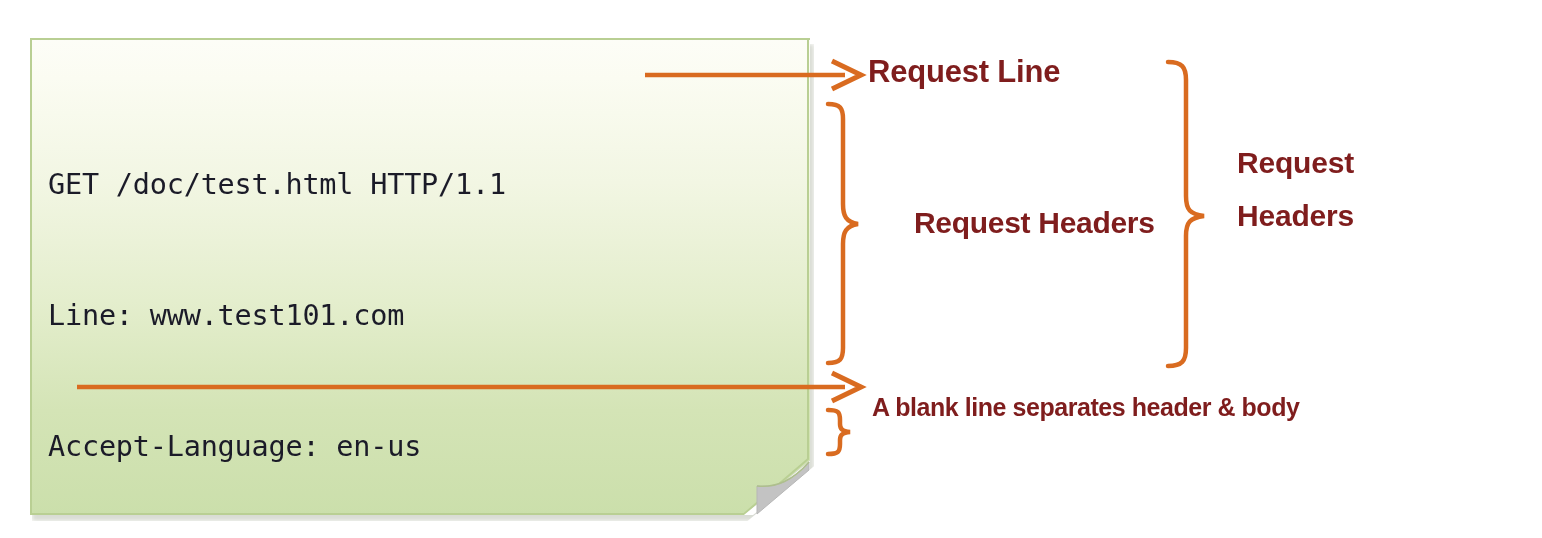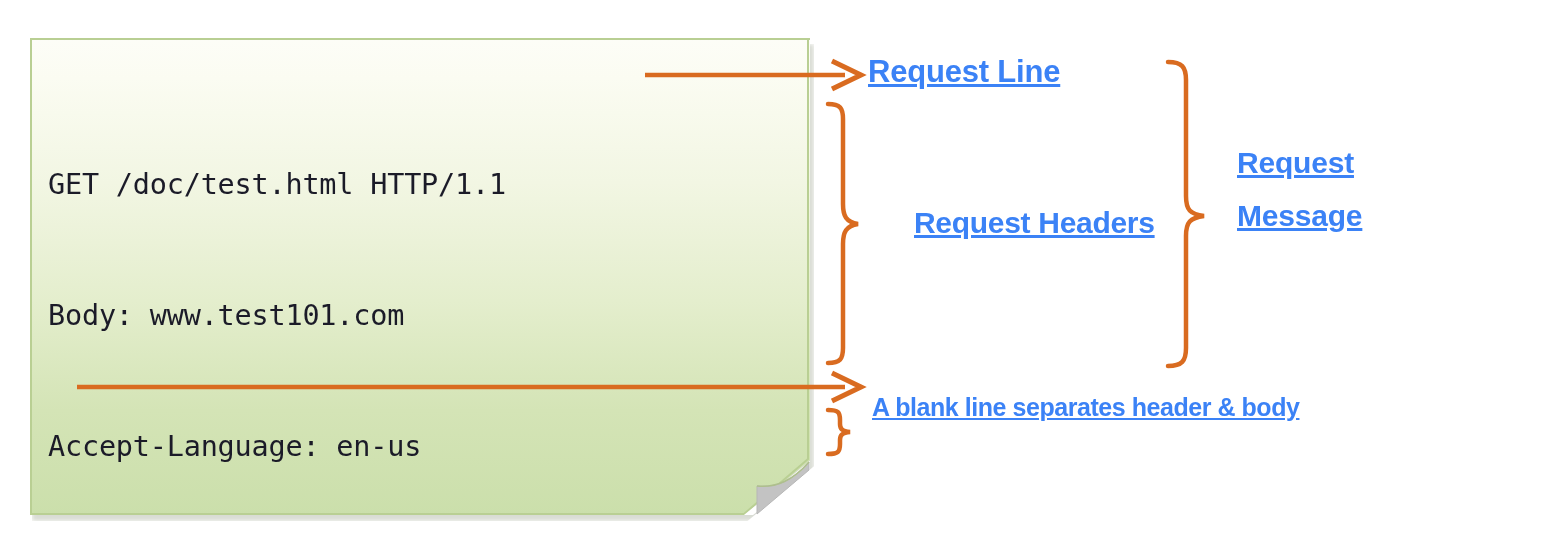--- a/index.html
+++ b/index.html
@@ -79,25 +79,24 @@
     white-space: pre;
     letter-spacing: -0.2px;
   }
   #request-text .line { display: block; height: 43.6px; }
   #request-text .line.bold { font-weight: normal; margin-top: 24px; }
 
   
   .annot {
     position: absolute;
     z-index: 6;
-    color: #3b82f6;
+    color: #7f1d1d;
     font-family: "Liberation Sans", sans-serif;
     font-weight: bold;
     white-space: nowrap;
-    text-decoration: underline;
   }
   #label-request-line {
     left: 868px;
     top: 54px;
     font-size: 31px;
     letter-spacing: -0.2px;
   }
   #label-request-headers {
     left: 878px;
     top: 206px;
@@ -105,21 +104,21 @@
     letter-spacing: -0.3px;
     margin-left: 36px;
   }
   #label-rmh {
     left: 1237px;
     top: 136px;
     font-size: 30px;
     line-height: 53px;
     letter-spacing: -0.2px;
   }
-  #label-rmh span { display: block; }
+  #label-rmh span { display: block; text-align: right; }
   #label-blank-line {
     left: 872px;
     top: 393px;
     font-size: 25px;
     letter-spacing: -0.45px;
   }
   #label-rmb {
     left: 872px;
     top: 411px;
     font-size: 29px;
@@ -150,21 +149,21 @@
   </svg>
 
   <svg id="note-fold" viewBox="0 0 68 56">
     <path d="M 67 1 L 67 10 L 10 55 L 1 55 Z" fill="#ffffff" stroke="none"></path>
     <path d="M 66 2 C 50 20 34 28 14 26 L 14 54 L 66 10 Z" fill="#c3c3c3" stroke="#b7b7b7" stroke-width="1"></path>
     <path d="M 14 26 C 34 28 50 20 66 2" fill="none" stroke="#aebf8c" stroke-width="1.5"></path>
   </svg>
 
   <div id="request-text">
     <span class="line bold">GET /doc/test.html HTTP/1.1</span>
-    <span class="line">Body: www.test101.com</span>
+    <span class="line">Line: www.test101.com</span>
     <span class="line">Accept-Language: en-us</span>
     
     
     
     
     
   </div>
 
   <svg id="overlay" viewBox="0 0 1542 538">
 
@@ -208,19 +207,19 @@
                C 840 452 838 454 828 454"></path>
     </g>
   </svg>
 
   <div class="annot" id="label-request-line">Request Line</div>
 
   <div class="annot" id="label-request-headers">Request Headers</div>
 
   <div class="annot" id="label-rmh">
     <span>Request</span>
-    <span>Message</span>
+    <span>Headers</span>
   </div>
 
   <div class="annot" id="label-blank-line">A blank line separates header &amp; body</div>
 
 
 </div>
 
 </body></html>

